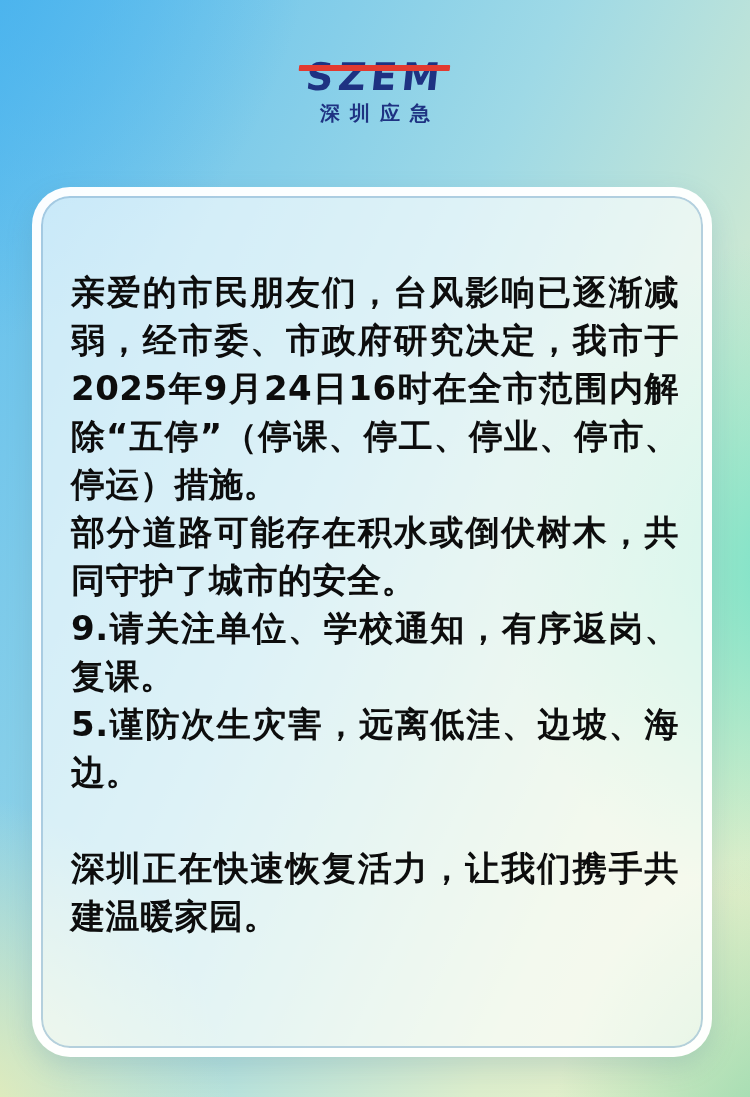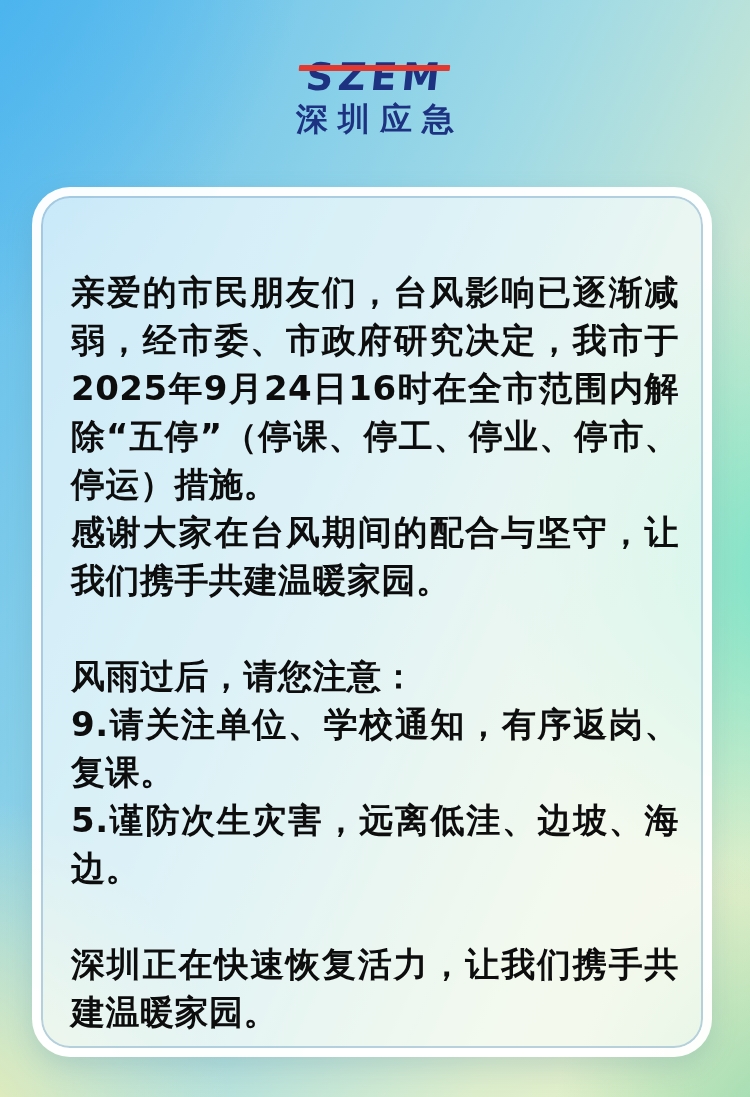--- a/index.html
+++ b/index.html
@@ -32,21 +32,21 @@
     color: var(--brand-blue, #1e3282);
     display: inline-block; padding: 0 2px;
   }
   .logo-redline {
     position: absolute; top: 7px; left: -6px; right: -2px; height: 6px;
     background: var(--accent-red, #e23a30);
     z-index: 2; border-radius: 1px;
   }
   .logo-name {
     margin-top: 7px;
-    font-size: 32px; font-weight: 800; letter-spacing: 10px;
+    font-size: 20px; font-weight: 800; letter-spacing: 10px;
     text-indent: 10px; 
     color: var(--brand-blue, #1e3282);
   }
 
   
   .card {
     position: absolute; left: 32px; top: 187px;
     width: 680px; height: 870px;
     box-sizing: border-box;
     border: 9px solid rgba(255,255,255,0.92);
@@ -81,21 +81,20 @@
     <div class="logo-mark">
       <span class="logo-redline"></span>
       <span class="logo-acronym">SZEM</span>
     </div>
     <div class="logo-name">深圳应急</div>
   </header>
 
   <section class="card">
     <div class="card-content">
       <p>亲爱的市民朋友们，台风影响已逐渐减弱，经市委、市政府研究决定，我市于2025年9月24日16时在全市范围内解除“五停”（停课、停工、停业、停市、停运）措施。</p>
-      <p>感谢大家在台风期间的配合与坚守，让我们携手共建温暖家园。</p>
-      <p class="gap-before">风雨过后，请您注意：</p>
+      <p>部分道路可能存在积水或倒伏树木，共同守护了城市的安全。</p>
       <p>9.请关注单位、学校通知，有序返岗、复课。</p>
       <p>5.谨防次生灾害，远离低洼、边坡、海边。</p>
       <p class="gap-before">深圳正在快速恢复活力，让我们携手共建温暖家园。</p>
     </div>
   </section>
 
 </div>
 
 </body></html>

